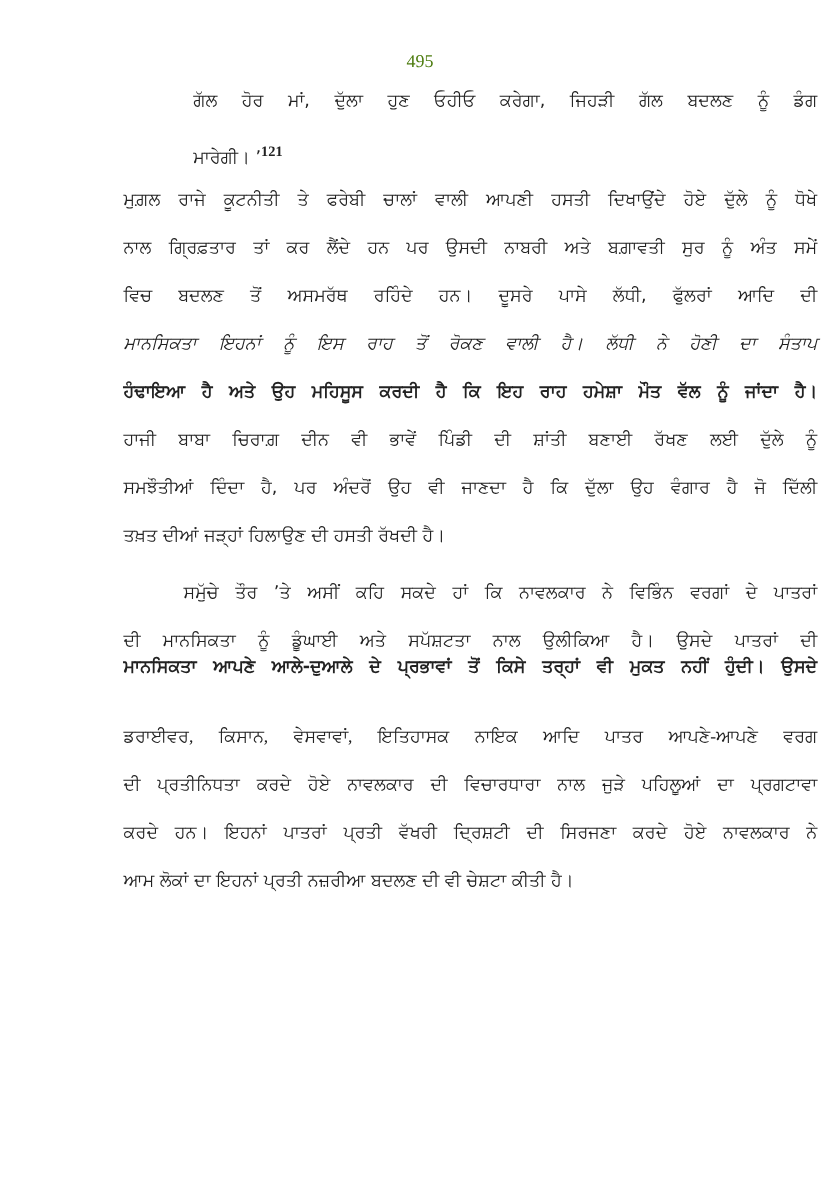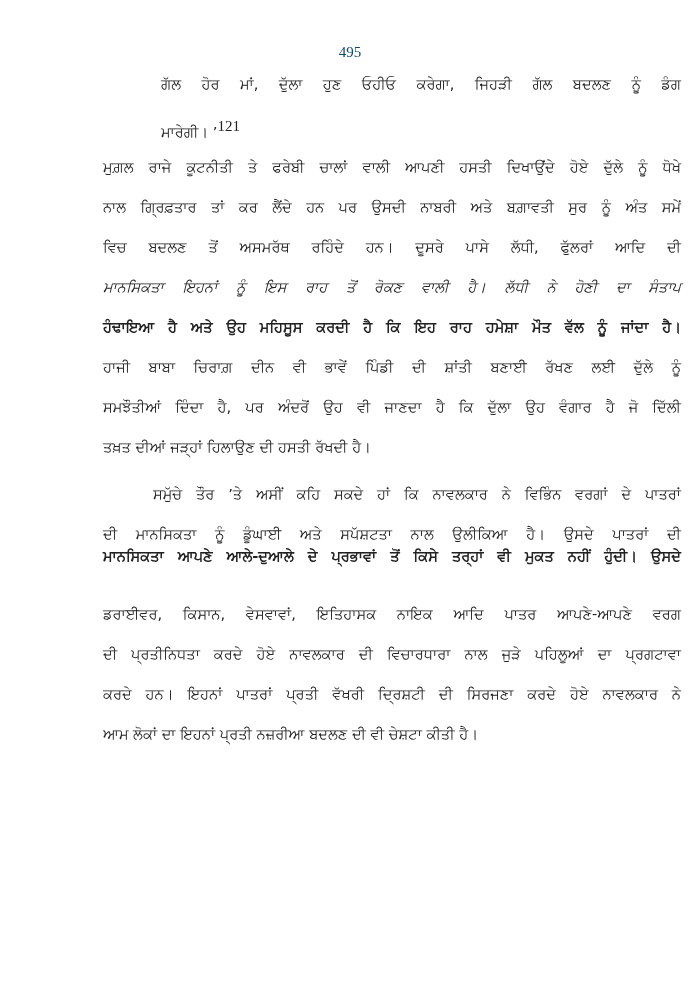--- a/index.html
+++ b/index.html
@@ -1,32 +1,32 @@
 <!DOCTYPE html>
 <html><head>
   <meta charset="utf-8">
   <style>
     html, body { margin: 0; padding: 0; background: #ffffff; }
     body { width: 700px; height: 989px; position: relative; overflow: hidden; color: #1a1a1a; }
     .page-number {
       position: absolute; left: 0; width: 700px; top: 44px; text-align: center;
-      font-family: "Liberation Serif", serif; font-size: 15px; color: #0c4a6e;
+      font-family: "Liberation Serif", serif; font-size: 15px; color: #4d7c0f;
     }
     .text-block {
       position: absolute; left: 103px; width: 578px;
       font-family: "DejaVu Sans", "Liberation Sans", sans-serif;
       font-size: 14.6px; color: #222;
     }
     .line { position: absolute; left: 0; white-space: nowrap; height: 22px; line-height: 22px; }
     .justify { width: 578px; text-align: justify; text-align-last: justify; }
     .quote { left: 58px; }
     .quote.justify { width: 520px; }
     .indent { left: 50px; }
     .indent.justify { width: 528px; }
-    sup.fn { font-family: "Liberation Serif", serif; font-size: 15px; vertical-align: 6px; }
+    sup.fn { font-family: "Liberation Serif", serif; font-size: 12px; vertical-align: 6px; font-weight: bold; }
   </style>
 </head>
 <body>
 
 <div class="page-number">495</div>
 
 <div class="text-block" style="top:0;">
 
   <div>
     <div class="line quote justify" style="top:73px;">ਗੱਲ ਹੋਰ ਮਾਂ, ਦੁੱਲਾ ਹੁਣ ਓਹੀਓ ਕਰੇਗਾ, ਜਿਹੜੀ ਗੱਲ ਬਦਲਣ ਨੂੰ ਡੰਗ</div>
@@ -41,18 +41,18 @@
     <div class="line justify" style="top:316px;font-weight:bold;">ਹੰਢਾਇਆ ਹੈ ਅਤੇ ਉਹ ਮਹਿਸੂਸ ਕਰਦੀ ਹੈ ਕਿ ਇਹ ਰਾਹ ਹਮੇਸ਼ਾ ਮੌਤ ਵੱਲ ਨੂੰ ਜਾਂਦਾ ਹੈ।</div>
     <div class="line justify" style="top:356px;">ਹਾਜੀ ਬਾਬਾ ਚਿਰਾਗ਼ ਦੀਨ ਵੀ ਭਾਵੇਂ ਪਿੰਡੀ ਦੀ ਸ਼ਾਂਤੀ ਬਣਾਈ ਰੱਖਣ ਲਈ ਦੁੱਲੇ ਨੂੰ</div>
     <div class="line justify" style="top:396px;">ਸਮਝੌਤੀਆਂ ਦਿੰਦਾ ਹੈ, ਪਰ ਅੰਦਰੋਂ ਉਹ ਵੀ ਜਾਣਦਾ ਹੈ ਕਿ ਦੁੱਲਾ ਉਹ ਵੰਗਾਰ ਹੈ ਜੋ ਦਿੱਲੀ</div>
     <div class="line" style="top:436px;">ਤਖ਼ਤ ਦੀਆਂ ਜੜ੍ਹਾਂ ਹਿਲਾਉਣ ਦੀ ਹਸਤੀ ਰੱਖਦੀ ਹੈ।</div>
   </div>
 
   <div>
     <div class="line indent justify" style="top:483px;">ਸਮੁੱਚੇ ਤੌਰ ’ਤੇ ਅਸੀਂ ਕਹਿ ਸਕਦੇ ਹਾਂ ਕਿ ਨਾਵਲਕਾਰ ਨੇ ਵਿਭਿੰਨ ਵਰਗਾਂ ਦੇ ਪਾਤਰਾਂ</div>
     <div class="line justify" style="top:523px;">ਦੀ ਮਾਨਸਿਕਤਾ ਨੂੰ ਡੂੰਘਾਈ ਅਤੇ ਸਪੱਸ਼ਟਤਾ ਨਾਲ ਉਲੀਕਿਆ ਹੈ। ਉਸਦੇ ਪਾਤਰਾਂ ਦੀ</div>
     <div class="line justify" style="top:545px;font-weight:bold;">ਮਾਨਸਿਕਤਾ ਆਪਣੇ ਆਲੇ-ਦੁਆਲੇ ਦੇ ਪ੍ਰਭਾਵਾਂ ਤੋਂ ਕਿਸੇ ਤਰ੍ਹਾਂ ਵੀ ਮੁਕਤ ਨਹੀਂ ਹੁੰਦੀ। ਉਸਦੇ</div>
-    <div class="line justify" style="top:603px;">ਡਰਾਈਵਰ, ਕਿਸਾਨ, ਵੇਸਵਾਵਾਂ, ਇਤਿਹਾਸਕ ਨਾਇਕ ਆਦਿ ਪਾਤਰ ਆਪਣੇ-ਆਪਣੇ ਵਰਗ</div>
+    <div class="line justify" style="top:603px;font-family:Liberation Serif, serif;">ਡਰਾਈਵਰ, ਕਿਸਾਨ, ਵੇਸਵਾਵਾਂ, ਇਤਿਹਾਸਕ ਨਾਇਕ ਆਦਿ ਪਾਤਰ ਆਪਣੇ-ਆਪਣੇ ਵਰਗ</div>
     <div class="line justify" style="top:643px;">ਦੀ ਪ੍ਰਤੀਨਿਧਤਾ ਕਰਦੇ ਹੋਏ ਨਾਵਲਕਾਰ ਦੀ ਵਿਚਾਰਧਾਰਾ ਨਾਲ ਜੁੜੇ ਪਹਿਲੂਆਂ ਦਾ ਪ੍ਰਗਟਾਵਾ</div>
     <div class="line justify" style="top:683px;">ਕਰਦੇ ਹਨ। ਇਹਨਾਂ ਪਾਤਰਾਂ ਪ੍ਰਤੀ ਵੱਖਰੀ ਦ੍ਰਿਸ਼ਟੀ ਦੀ ਸਿਰਜਣਾ ਕਰਦੇ ਹੋਏ ਨਾਵਲਕਾਰ ਨੇ</div>
     <div class="line" style="top:723px;">ਆਮ ਲੋਕਾਂ ਦਾ ਇਹਨਾਂ ਪ੍ਰਤੀ ਨਜ਼ਰੀਆ ਬਦਲਣ ਦੀ ਵੀ ਚੇਸ਼ਟਾ ਕੀਤੀ ਹੈ।</div>
   </div>
 </div>
 
 </body></html>

